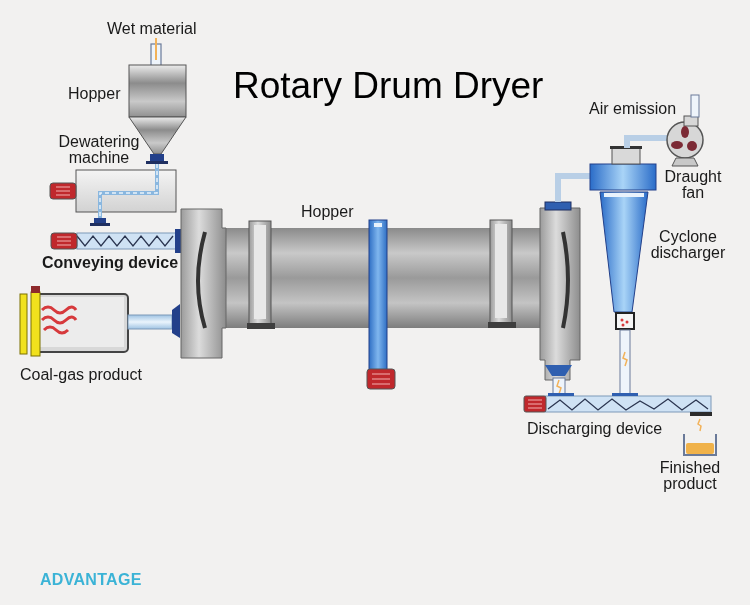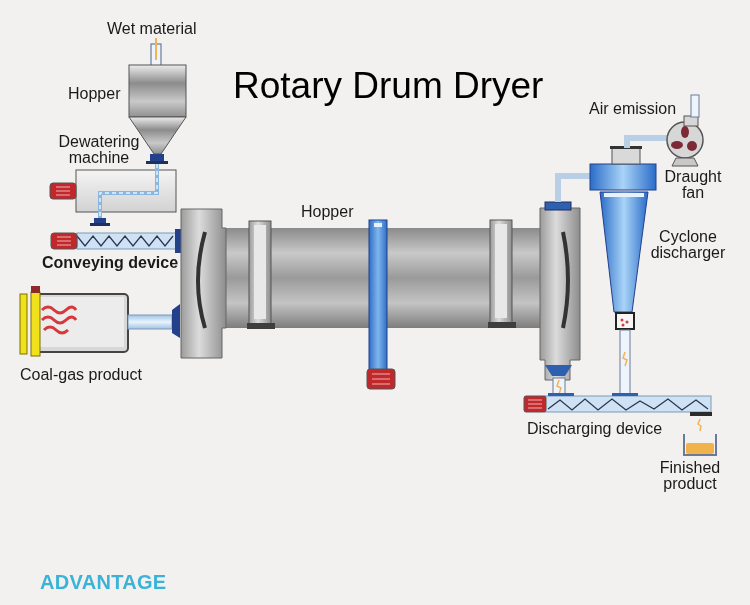--- a/index.html
+++ b/index.html
@@ -1,21 +1,21 @@
 <!DOCTYPE html>
 <html><head>
 <meta charset="utf-8">
 <style>
   html, body { margin: 0; padding: 0; }
   body { width: 750px; height: 605px; background: #f2f1f0; position: relative; overflow: hidden;
          font-family: "Liberation Sans", sans-serif; color: #1a1a1a; }
   .lbl { position: absolute; font-size: 16px; line-height: 16px; white-space: nowrap; color: #1a1a1a; }
   .lbl.c { text-align: center; }
   #title { position: absolute; left: 233px; top: 66px; font-size: 37px; line-height: 40px; color: #000000; }
-  #advantage { position: absolute; left: 40px; top: 571px; font-size: 20px; font-weight: bold; color: #3bb3d6; letter-spacing: 0.3px; }
+  #advantage { position: absolute; left: 40px; top: 571px; font-size: 16px; font-weight: bold; color: #3bb3d6; letter-spacing: 0.3px; }
   svg.diagram { position: absolute; left: 0; top: 0; }
 </style>
 </head>
 <body>
 
 <svg class="diagram" width="750" height="605" viewBox="0 0 750 605">
   <defs>
     <linearGradient id="gSteelV" x1="0" y1="0" x2="0" y2="1">
       <stop offset="0" stop-color="#8a8a8a"></stop>
         <stop offset="0.25" stop-color="#c9c9c9"></stop>

